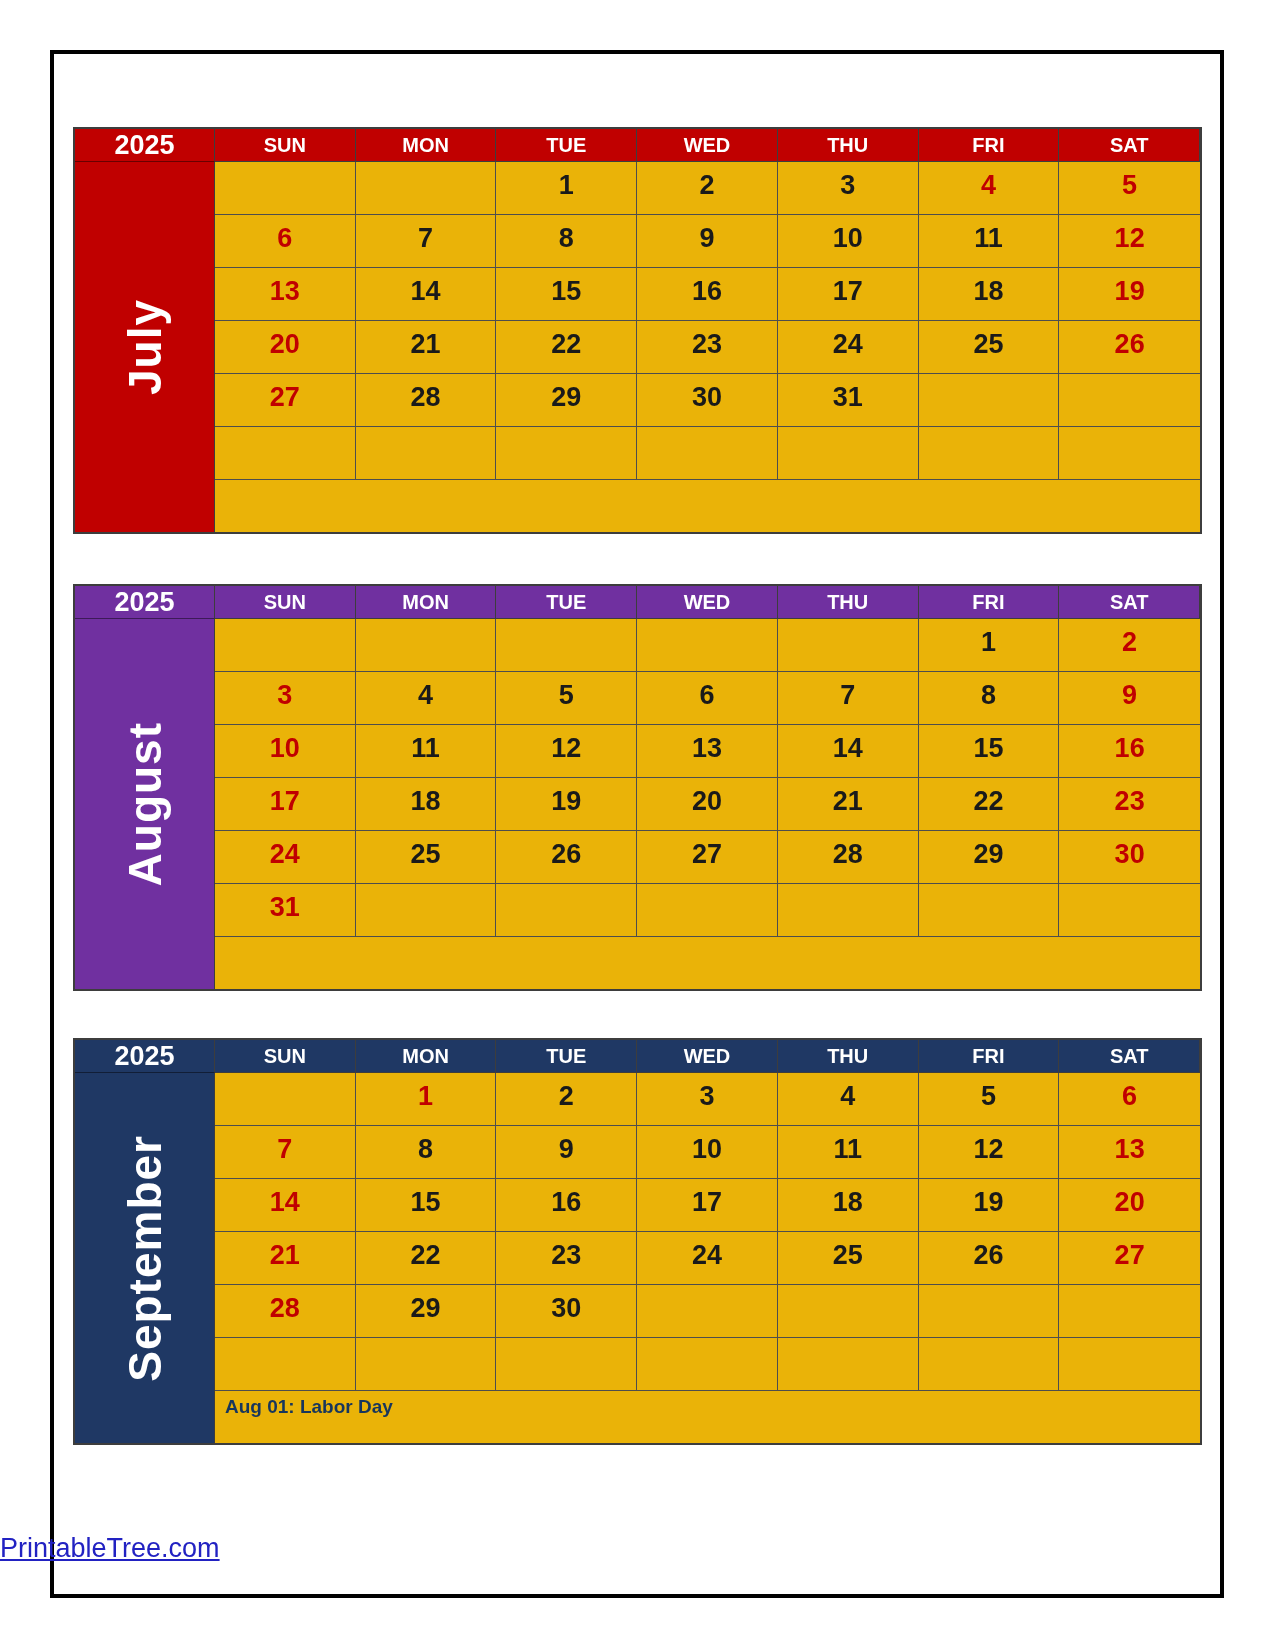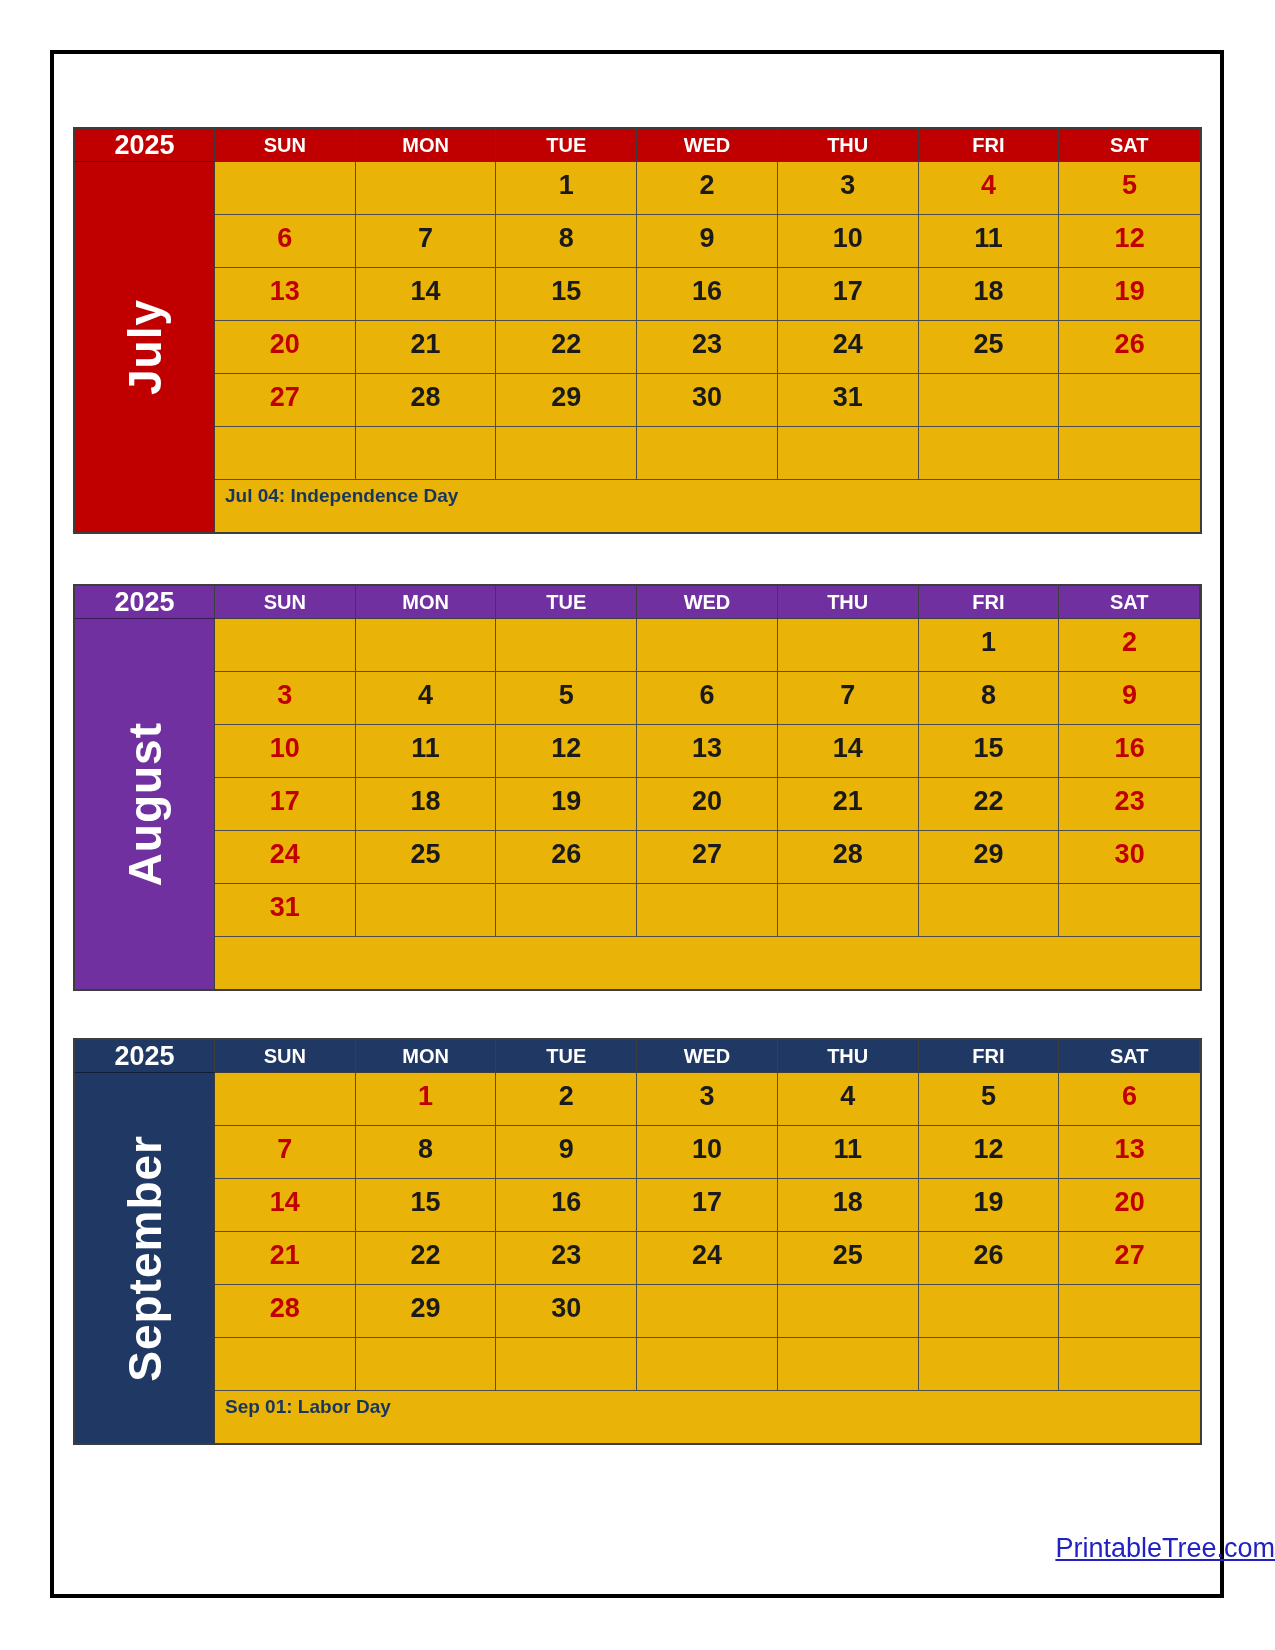--- a/index.html
+++ b/index.html
@@ -78,21 +78,21 @@
   .holiday-row {
     grid-column: 2 / -1; grid-row: 8;
     padding: 5px 0 0 10px;
     font-weight: bold; font-size: 19px;
     color: var(--holiday-color);
     box-sizing: border-box;
   }
 
   .footer {
     position: absolute; top: 1533px; left: 0;
-    width: 1275px; text-align: right;
+    width: 1275px; text-align: left;
   }
   .footer a {
     font-size: 27px;
     color: var(--link-color);
     text-decoration: underline;
     font-weight: normal;
     cursor: pointer;
   }
 </style>
 </head>
@@ -149,21 +149,20 @@
       <div class="day-cell" style="grid-area: 6 / 6;">31</div>
       <div class="day-cell" style="grid-area: 6 / 7;"></div>
       <div class="day-cell lastcol" style="grid-area: 6 / 8;"></div>
       <div class="day-cell" style="grid-area: 7 / 2;"></div>
       <div class="day-cell" style="grid-area: 7 / 3;"></div>
       <div class="day-cell" style="grid-area: 7 / 4;"></div>
       <div class="day-cell" style="grid-area: 7 / 5;"></div>
       <div class="day-cell" style="grid-area: 7 / 6;"></div>
       <div class="day-cell" style="grid-area: 7 / 7;"></div>
       <div class="day-cell lastcol" style="grid-area: 7 / 8;"></div>
-      <div class="holiday-row">Jul 04: Independence Day</div>
   </div>
 
   <div class="cal august" style="--theme: #7030A0;">
     <div class="year-cell">2025</div>
     <div class="sidebar">
       <div class="month-label">August</div>
     </div>
     <div class="dow" style="grid-column: 2;">SUN</div>
       <div class="dow" style="grid-column: 3;">MON</div>
       <div class="dow" style="grid-column: 4;">TUE</div>
@@ -263,20 +262,20 @@
       <div class="day-cell" style="grid-area: 6 / 6;"></div>
       <div class="day-cell" style="grid-area: 6 / 7;"></div>
       <div class="day-cell lastcol" style="grid-area: 6 / 8;"></div>
       <div class="day-cell" style="grid-area: 7 / 2;"></div>
       <div class="day-cell" style="grid-area: 7 / 3;"></div>
       <div class="day-cell" style="grid-area: 7 / 4;"></div>
       <div class="day-cell" style="grid-area: 7 / 5;"></div>
       <div class="day-cell" style="grid-area: 7 / 6;"></div>
       <div class="day-cell" style="grid-area: 7 / 7;"></div>
       <div class="day-cell lastcol" style="grid-area: 7 / 8;"></div>
-      <div class="holiday-row">Sep 01: Labor Day</div>
+      <div class="holiday-row">Aug 01: Labor Day</div>
   </div>
 
   <div class="footer">
     <a>PrintableTree.com</a>
   </div>
 
 </div>
 
 </body></html>

